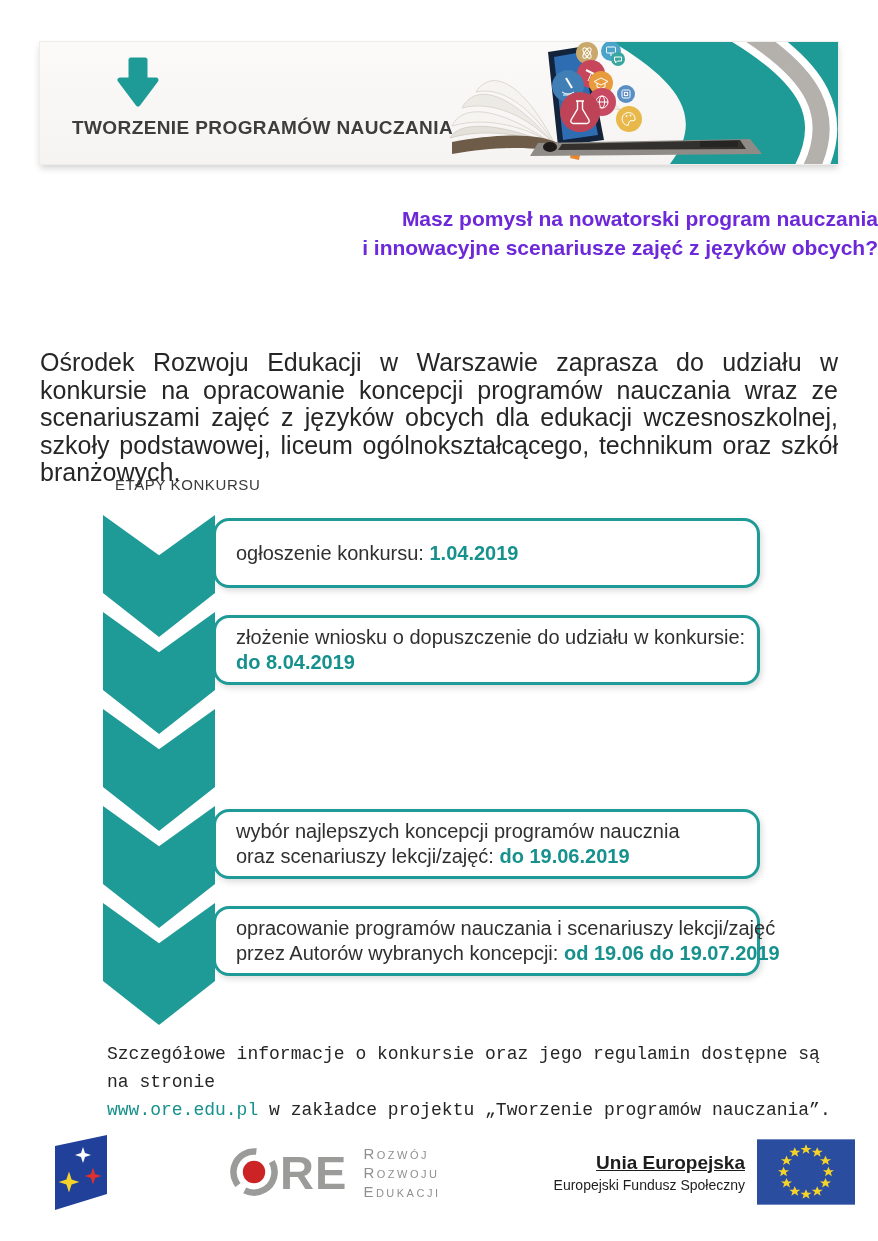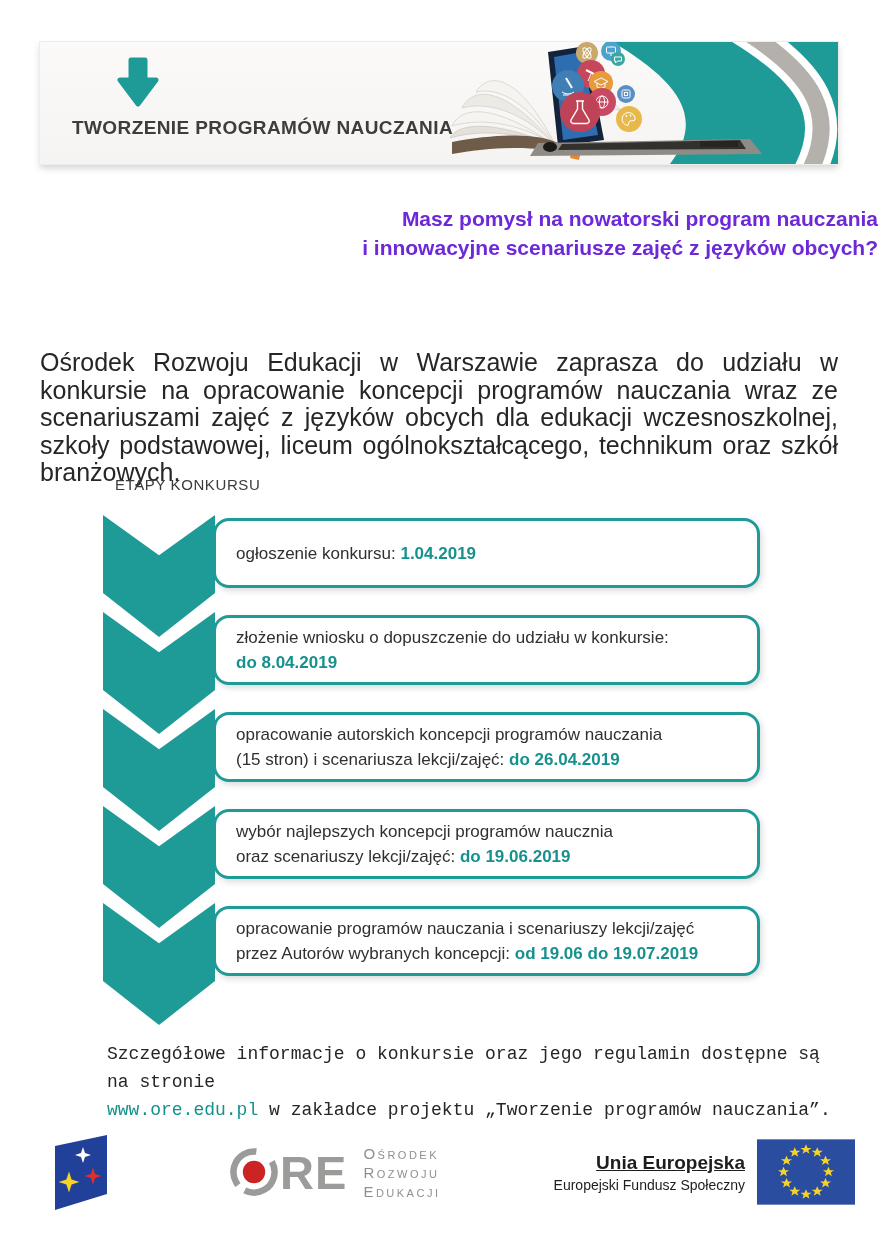--- a/index.html
+++ b/index.html
@@ -47,21 +47,21 @@
     background: #1f9b97;
     clip-path: polygon(0 0, 50% 33%, 100% 0, 100% 64%, 50% 100%, 0 64%);
     filter: drop-shadow(3px 3px 3px rgba(0,0,0,0.28));
     z-index: 2;
   }
   .stage-box {
     position: relative; margin-left: 110px; width: 547px; height: 70px;
     background: #ffffff; border: 3px solid #1f9b97; border-radius: 16px;
     padding: 6px 20px; display: flex; flex-direction: column; justify-content: center;
     box-shadow: 2px 3px 6px rgba(0,0,0,0.14);
-    font-size: 17px; line-height: 25px; color: #303030; z-index: 1;
+    font-size: 20px; line-height: 25px; color: #303030; z-index: 1;
   }
   .stage-line { white-space: pre; }
   .stage-text { white-space: pre; }
   .stage-date { color: #16918d; font-weight: bold; white-space: nowrap; }
 
   
   .footer-info {
     position: absolute; left: 107px; top: 1040px; width: 740px;
     font-size: 18px; line-height: 28px; color: #262626; white-space: pre-line; font-family: Liberation Mono, monospace;
   }
@@ -211,24 +211,20 @@
     <div class="stage-row">
       <div class="chevron"></div>
       <div class="stage-box">
         <div class="stage-line"><span class="stage-text">złożenie wniosku o dopuszczenie do udziału w konkursie:
 </span><span class="stage-date">do 8.04.2019</span></div>
       </div>
     </div>
 
     <div class="stage-row">
       <div class="chevron"></div>
-      <div class="stage-box">
-        <div class="stage-line"><span class="stage-text">opracowanie autorskich koncepcji programów nauczania
-(15 stron) i scenariusza lekcji/zajęć: </span><span class="stage-date">do 26.04.2019</span></div>
-      </div>
     </div>
 
     <div class="stage-row">
       <div class="chevron"></div>
       <div class="stage-box">
         <div class="stage-line"><span class="stage-text">wybór najlepszych koncepcji programów naucznia
 oraz scenariuszy lekcji/zajęć: </span><span class="stage-date">do 19.06.2019</span></div>
       </div>
     </div>
 
@@ -259,21 +255,21 @@
       </svg>
     </div>
 
     <div class="logo-ore">
       <svg width="56" height="56" viewBox="0 0 60 60" aria-hidden="true">
         <circle cx="30" cy="30" r="22" fill="none" stroke="#9b9b9a" stroke-width="7" stroke-dasharray="56 9 52 21" transform="rotate(-30 30 30)"></circle>
         <circle cx="30" cy="30" r="12" fill="#cc2424"></circle>
       </svg>
       <div class="logo-ore-letters">RE</div>
       <div class="logo-ore-name">
-        <div>Ośrodek</div>
+        <div>Rozwój</div>
         <div>Rozwoju</div>
         <div>Edukacji</div>
       </div>
     </div>
 
     <div class="logo-eu">
       <div class="logo-eu-text">
         <div class="logo-eu-title">Unia Europejska</div>
         <div class="logo-eu-sub">Europejski Fundusz Społeczny</div>
       </div>

